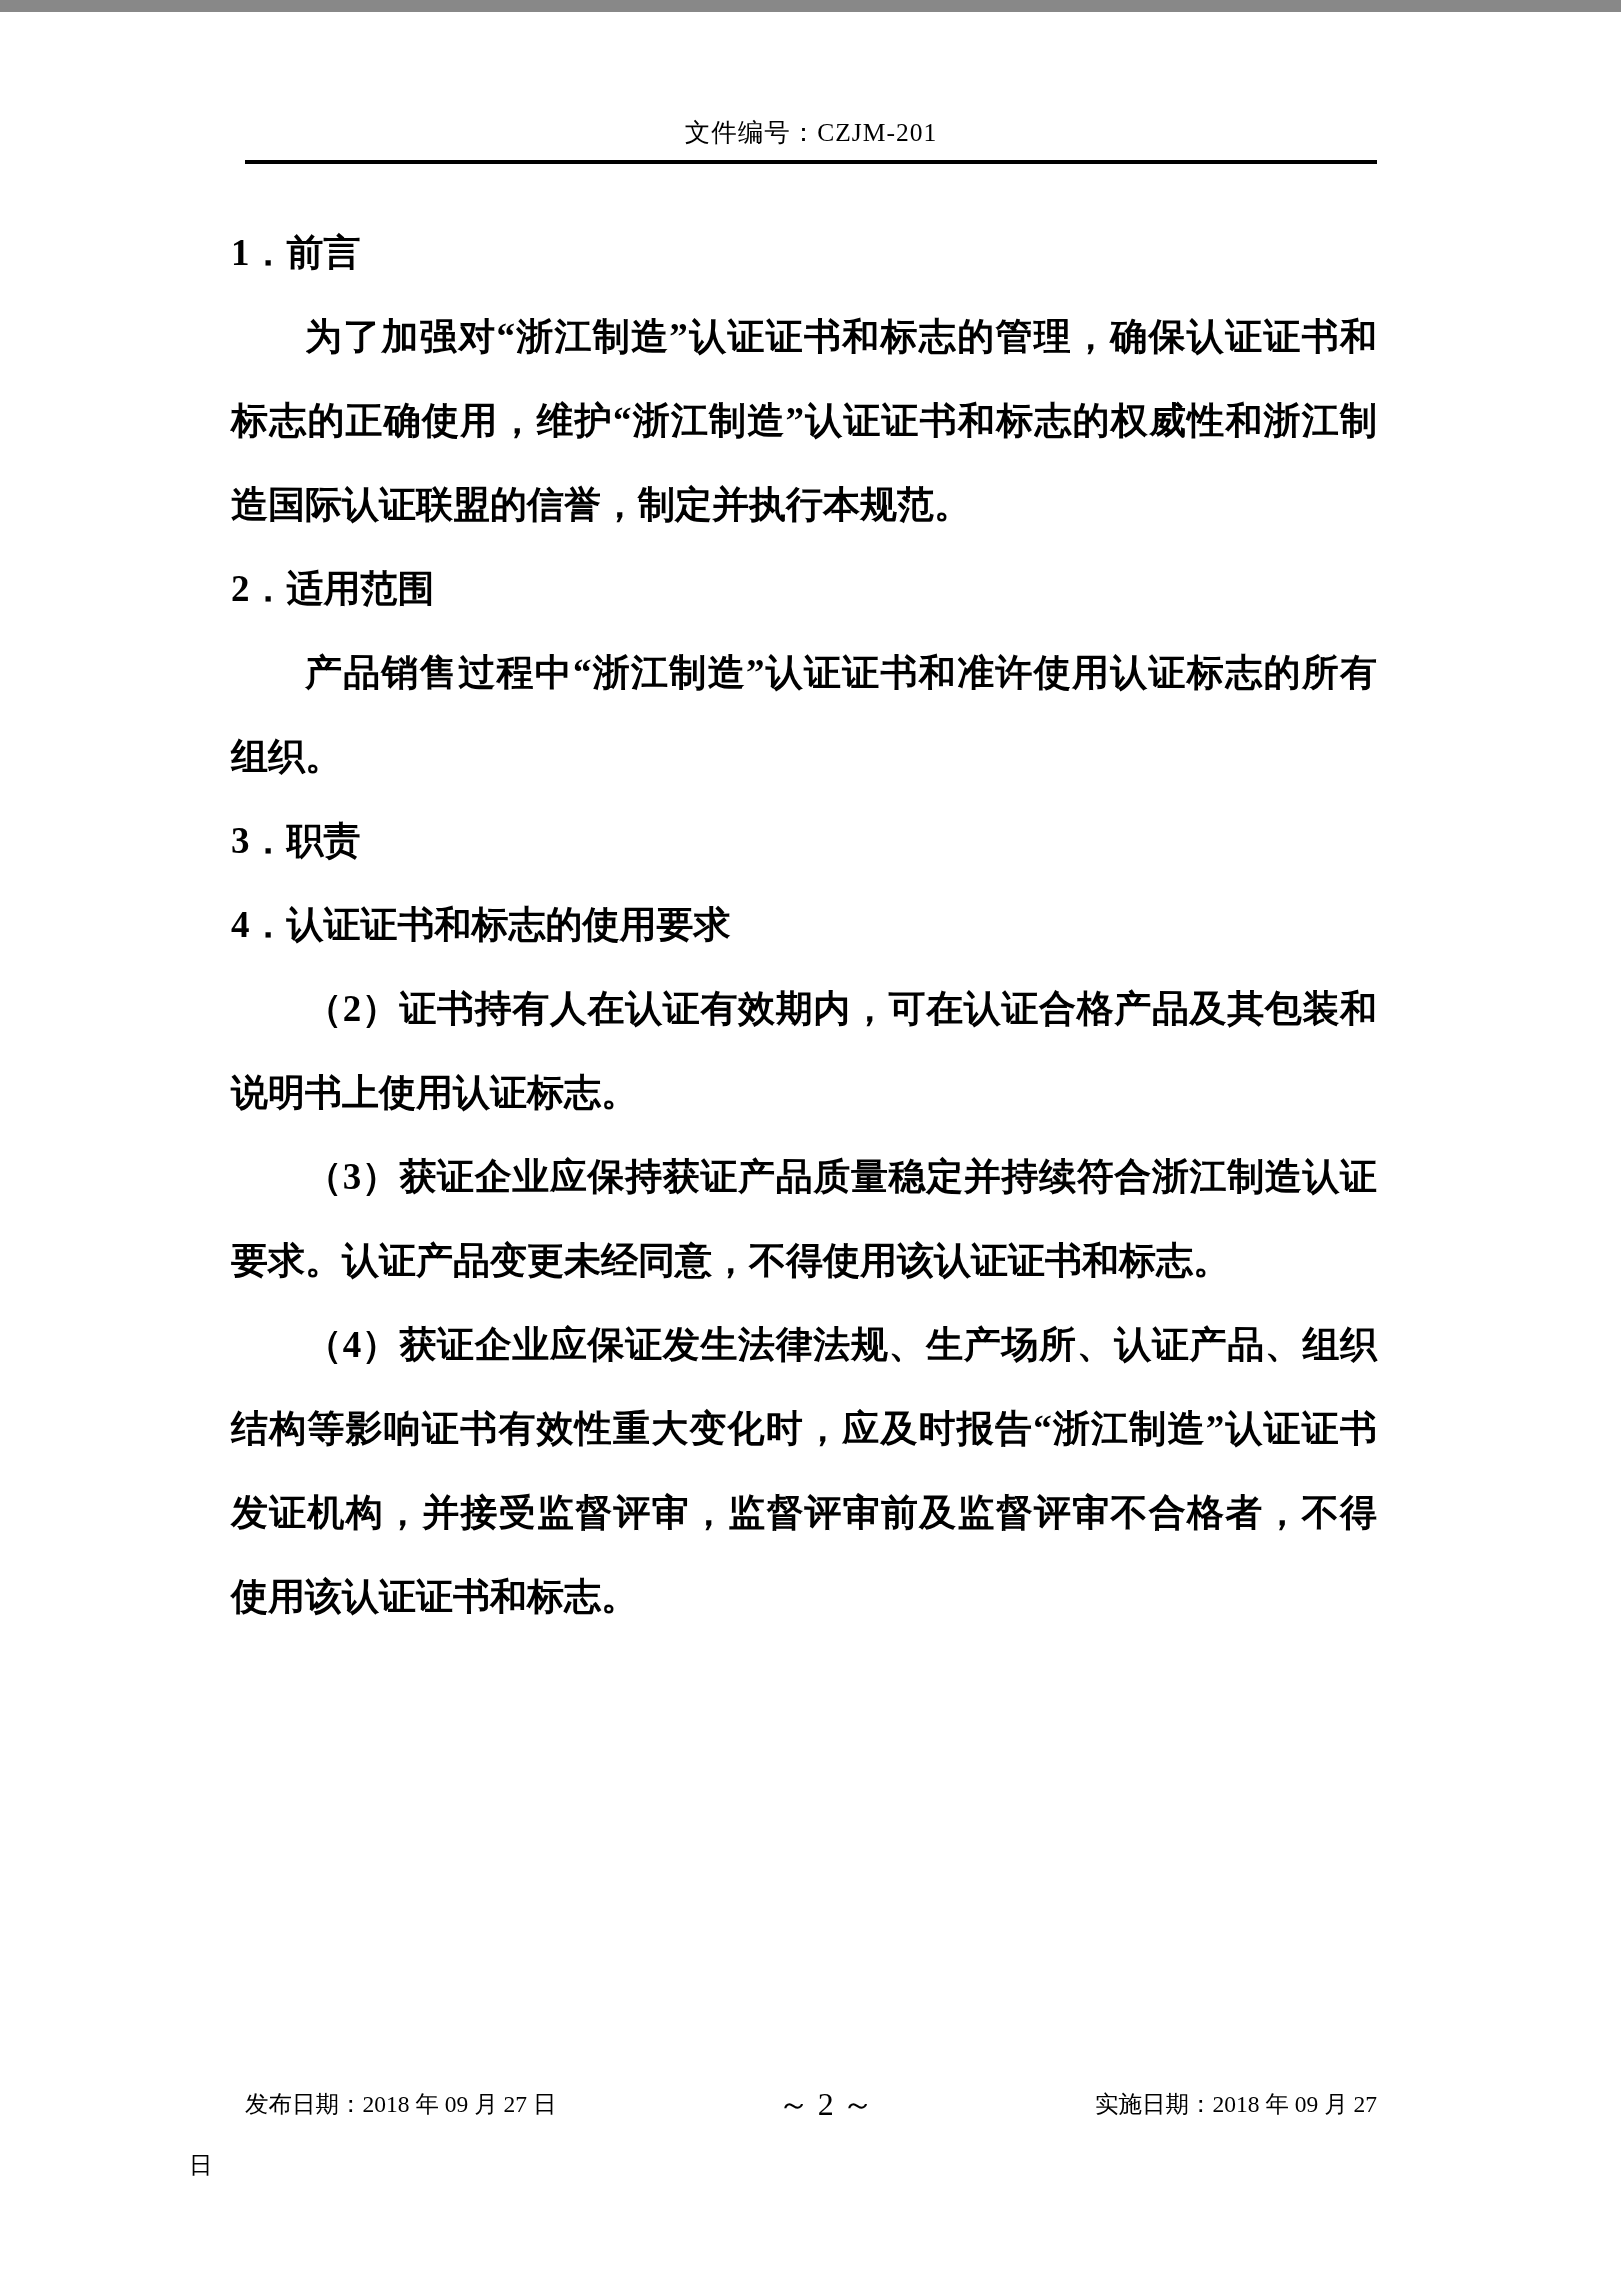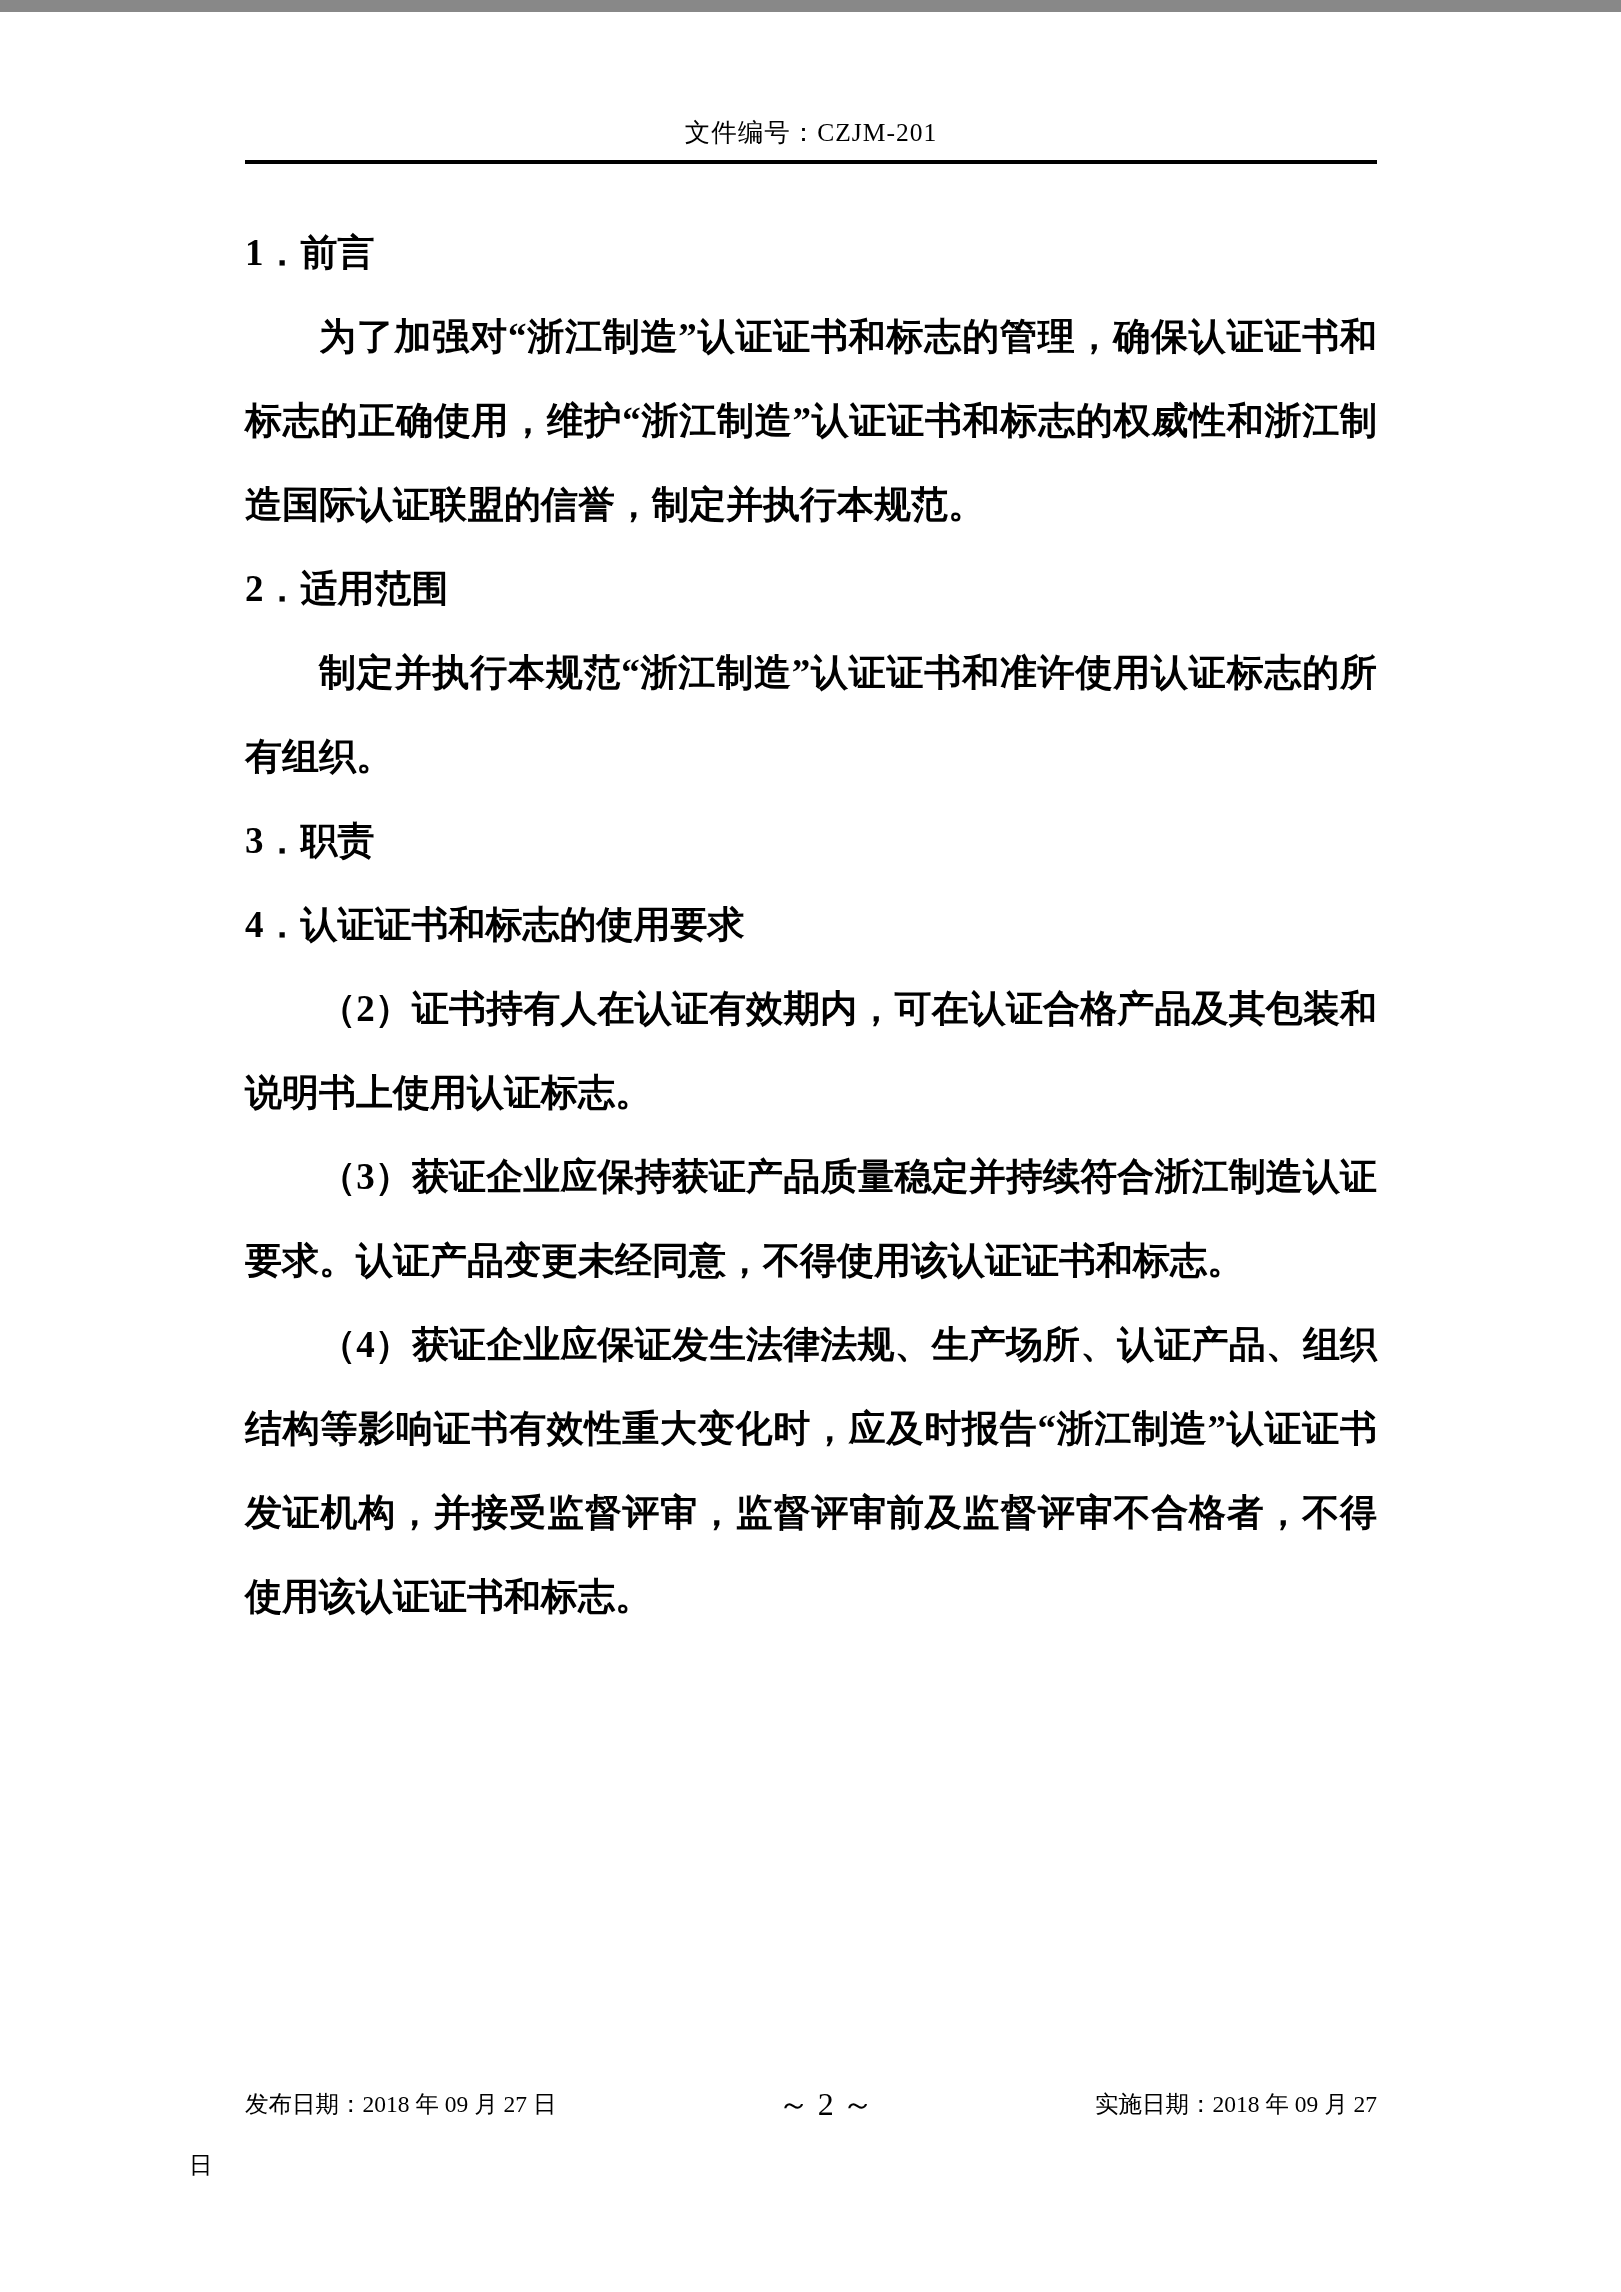--- a/index.html
+++ b/index.html
@@ -16,21 +16,21 @@
     position:absolute; top:104px; left:245px; right:244px;
     text-align:center;
     font-size:25.5px; line-height:1.3;
     letter-spacing:1px;
   }
   .header-rule {
     position:absolute; top:148px; left:245px; right:244px;
     height:0; border-top:4.9px solid #000;
   }
   .doc-body {
-    position:absolute; top:199px; left:245px; right:244px;
+    position:absolute; top:199px; left:231px; right:244px;
     font-size:37px; line-height:84px;
     text-align:justify;
   }
   .section-heading {
     margin:0; font-size:37px; font-weight:bold; line-height:84px;
   }
   .para {
     margin:0; text-indent:74px; line-height:84px;font-weight:bold;
   }
   .doc-footer {
@@ -53,21 +53,21 @@
   <div class="doc-header">文件编号：CZJM-201</div>
 
   <div class="header-rule"></div>
 
   <div class="doc-body">
 
     <h2 class="section-heading">1．前言</h2>
     <p class="para">为了加强对“浙江制造”认证证书和标志的管理，确保认证证书和标志的正确使用，维护“浙江制造”认证证书和标志的权威性和浙江制造国际认证联盟的信誉，制定并执行本规范。</p>
 
     <h2 class="section-heading">2．适用范围</h2>
-    <p class="para">制定并执行本规范“浙江制造”认证证书和准许使用认证标志的所有组织。</p>
+    <p class="para">产品销售过程中“浙江制造”认证证书和准许使用认证标志的所有组织。</p>
 
     <h2 class="section-heading">3．职责</h2>
 
     <h2 class="section-heading">4．认证证书和标志的使用要求</h2>
     <p class="para">（2）证书持有人在认证有效期内，可在认证合格产品及其包装和说明书上使用认证标志。</p>
     <p class="para">（3）获证企业应保持获证产品质量稳定并持续符合浙江制造认证要求。认证产品变更未经同意，不得使用该认证证书和标志。</p>
     <p class="para">（4）获证企业应保证发生法律法规、生产场所、认证产品、组织结构等影响证书有效性重大变化时，应及时报告“浙江制造”认证证书发证机构，并接受监督评审，监督评审前及监督评审不合格者，不得使用该认证证书和标志。</p>
 
   </div>
 

